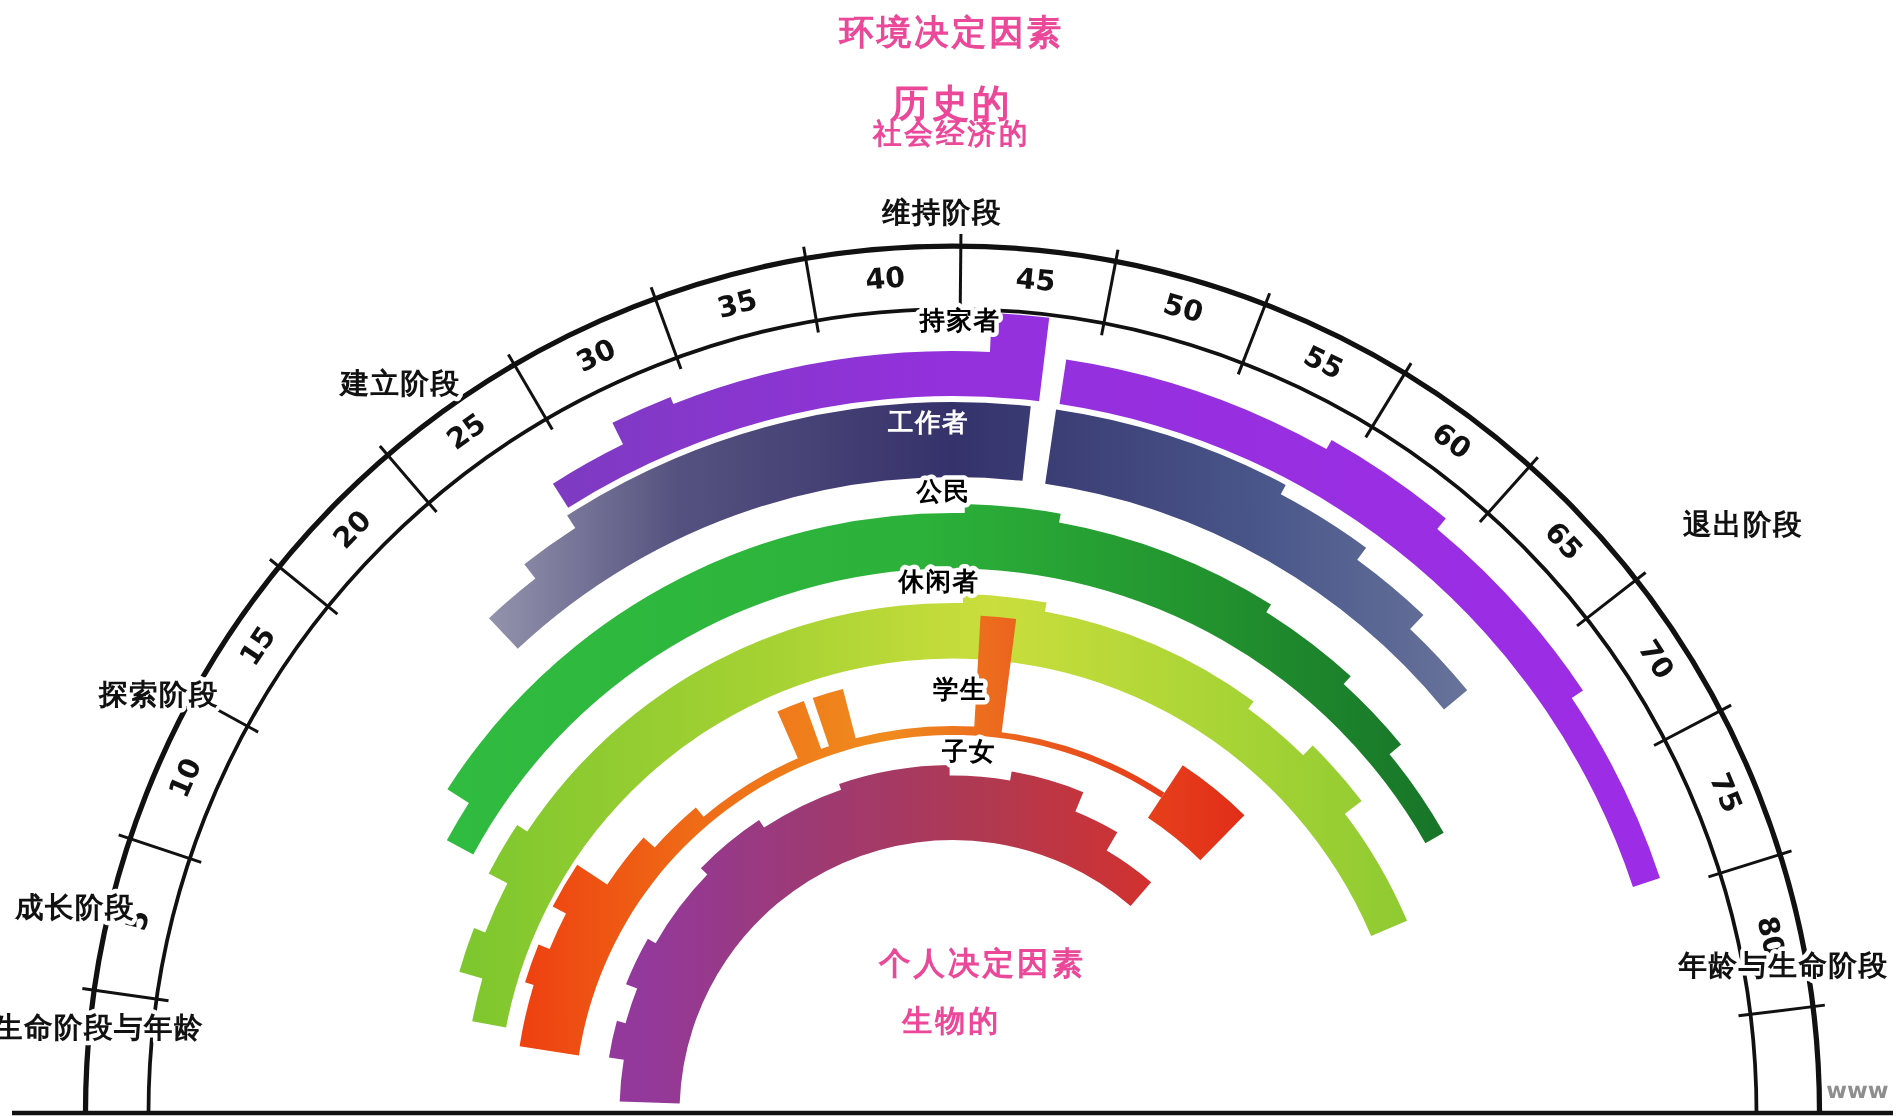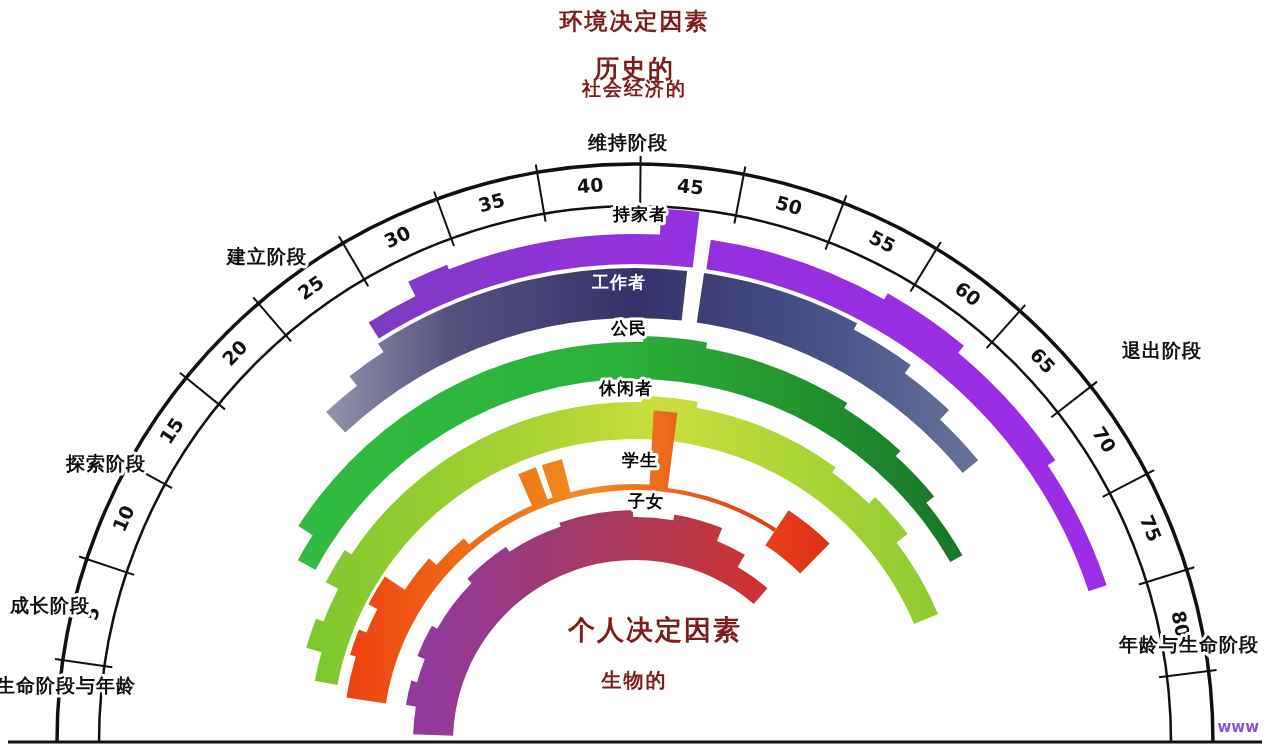--- a/index.html
+++ b/index.html
@@ -2,28 +2,28 @@
 <html><head>
 <meta charset="utf-8">
 <style>
   html,body{margin:0;padding:0;}
   body{
     width:1269px;height:744px;background:#ffffff;position:relative;overflow:hidden;
     font-family:"DejaVu Sans","Liberation Sans",sans-serif;
   }
   #stage-wrap{position:absolute;inset:0;}
   svg{position:absolute;left:0;top:0;}
-  .overlay{position:absolute;left:0;right:0;text-align:center;font-weight:bold;color:#7f1d1d;}
+  .overlay{position:absolute;left:0;right:0;text-align:center;font-weight:bold;color:#ec4899;}
   .t-main{top:6px;font-size:23px;letter-spacing:2px;}
   .t-sub1{top:52px;font-size:25px;letter-spacing:2px;}
   .t-sub2{top:76px;font-size:19px;letter-spacing:2px;}
-  .c-main{top:612px;font-size:27px;letter-spacing:2px;padding-left:41px;}
+  .c-main{top:628px;font-size:21px;letter-spacing:2px;padding-left:41px;}
   .c-sub1{top:641px;font-size:19px;letter-spacing:2px;}
   .c-sub2{top:667px;font-size:20px;letter-spacing:2px;}
-  .watermark{position:absolute;right:10px;bottom:8px;color:#6d28d9;font-size:15px;
+  .watermark{position:absolute;right:10px;bottom:8px;color:#737373;font-size:15px;
     font-weight:bold;opacity:.8;text-align:right;}
   .age-num{font-weight:bold;font-size:19px;fill:#111;}
   .stage{font-weight:bold;font-size:19px;fill:#111;letter-spacing:1px;}
   .role{font-weight:bold;font-size:17px;letter-spacing:1px;}
   .halo{stroke:#ffffff;stroke-width:6px;paint-order:stroke;stroke-linejoin:round;}
 </style>
 </head>
 <body>
 
 <div id="stage-wrap">

